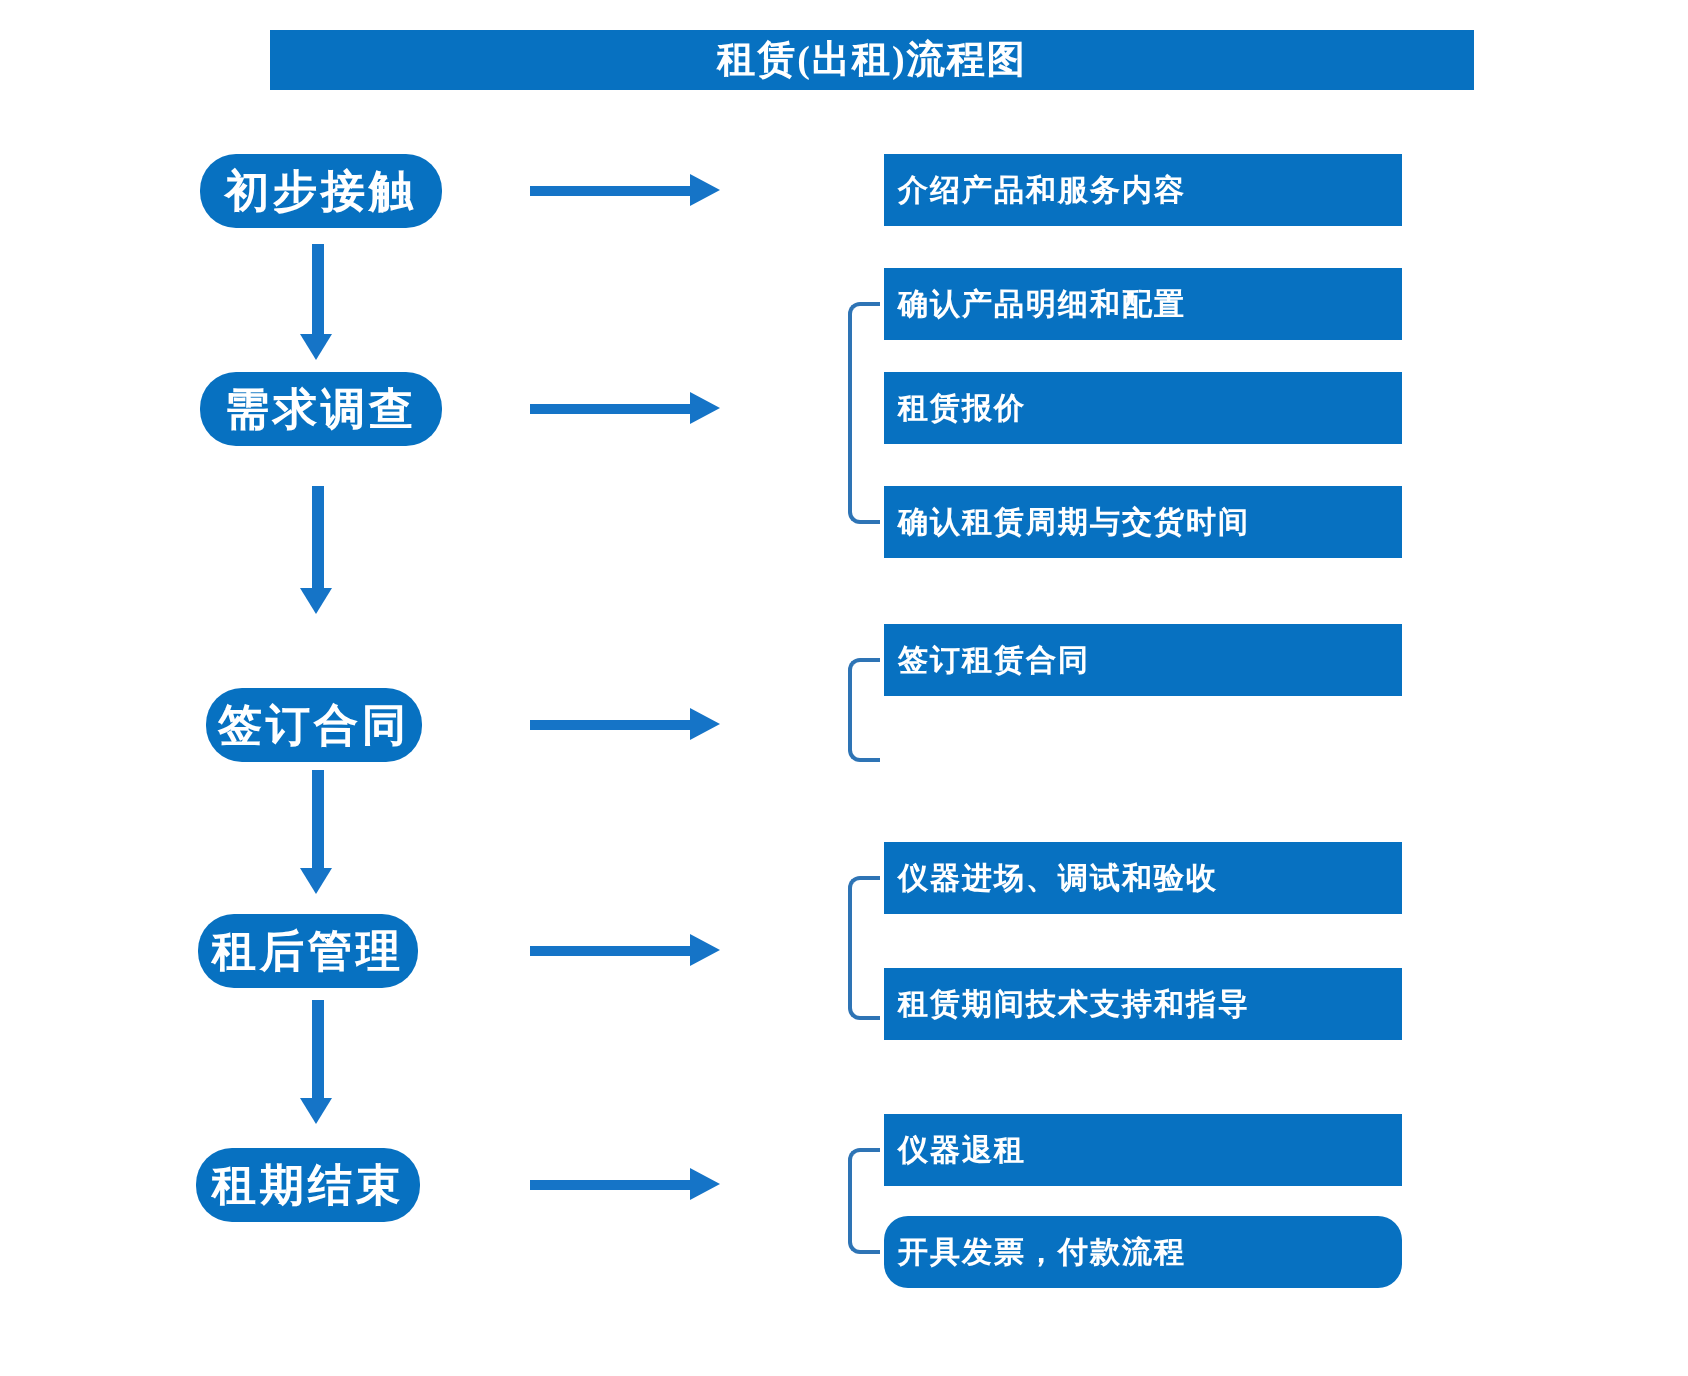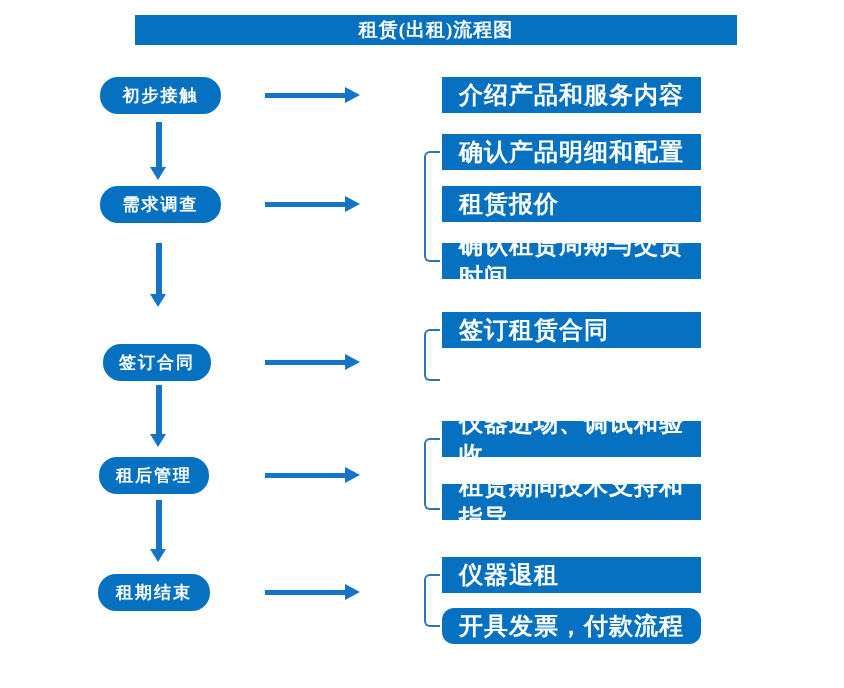--- a/index.html
+++ b/index.html
@@ -27,41 +27,41 @@
     align-items: center;
     justify-content: center;
     letter-spacing: 1px;
     margin-left: 36px;
   }
   .step {
     position: absolute;
     height: 37px;
     background: #0771C1;
     color: #ffffff;
-    font-size: 17px;
+    font-size: 22px;
     font-weight: bold;
     display: flex;
     align-items: center;
     justify-content: center;
     letter-spacing: 2px;
     border-radius: 18px;
   }
   .detail {
     position: absolute;
     left: 442px;
     width: 259px;
     height: 36px;
     background: #0771C1;
     color: #ffffff;
-    font-size: 24px;
+    font-size: 15px;
     font-weight: bold;
     display: flex;
     align-items: center;
     justify-content: flex-start;
-    padding-left: 17px;
+    padding-left: 7px;
     box-sizing: border-box;
     letter-spacing: 1px;
   }
   
   .h-arrow {
     position: absolute;
     left: 265px;
     width: 95px;
     height: 16px;
   }

